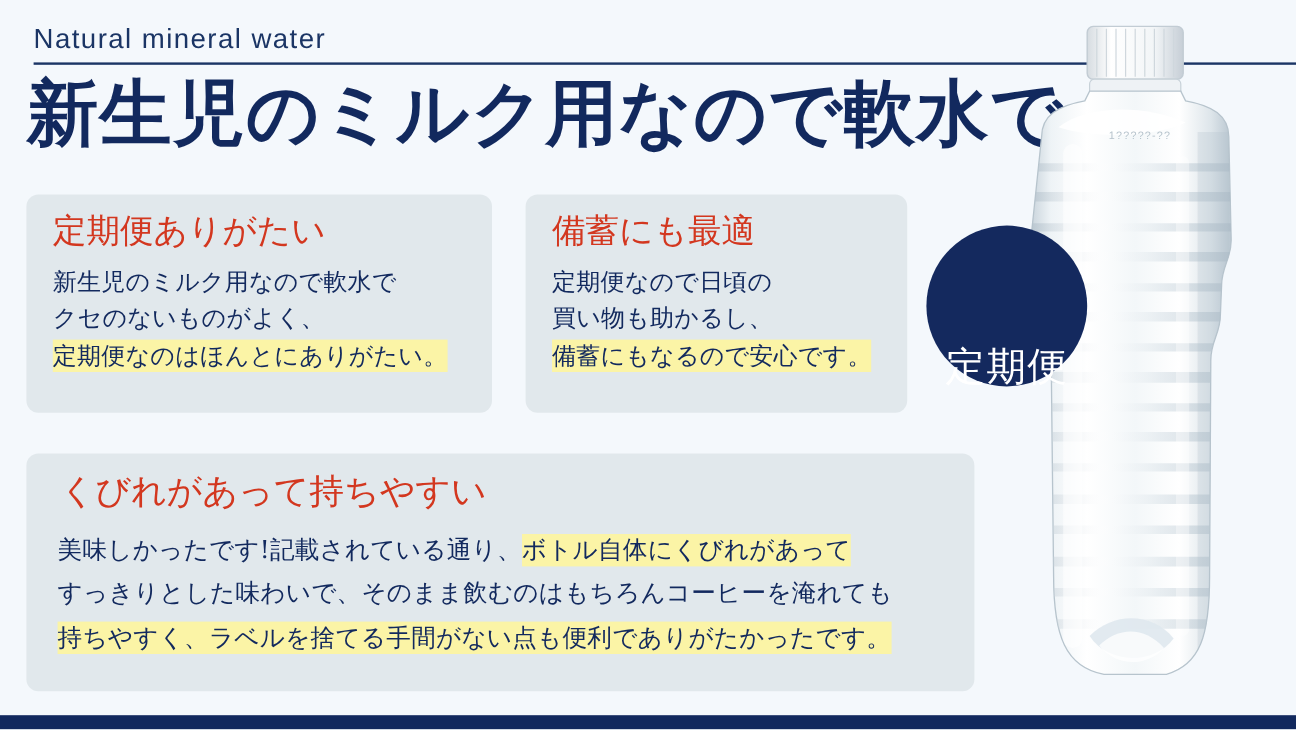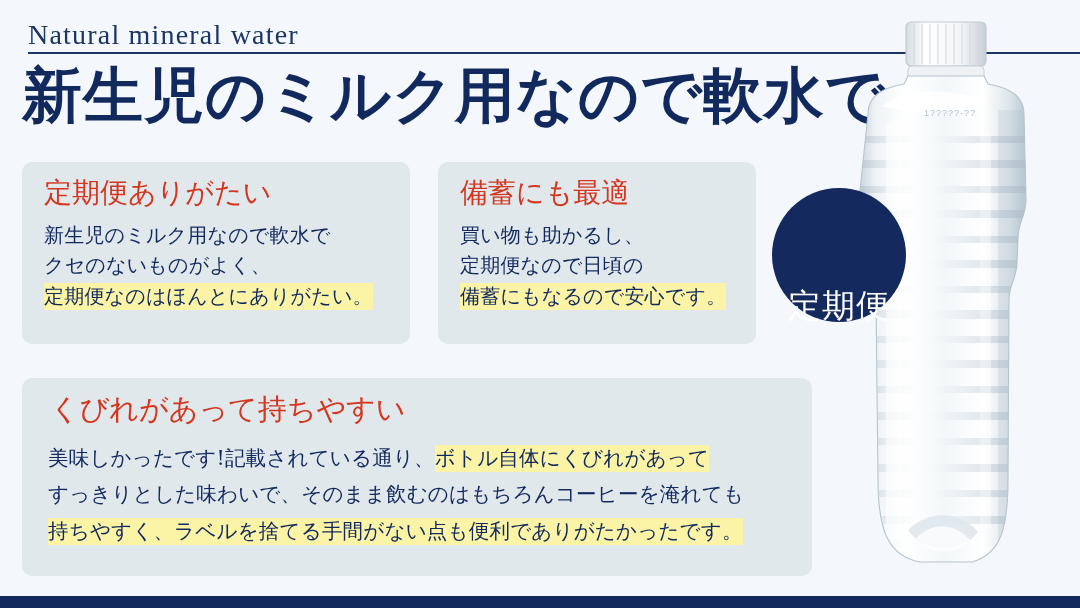--- a/index.html
+++ b/index.html
@@ -38,22 +38,22 @@
 
   
   .eyebrow-wrap {
     position: absolute;
     left: 28px;
     top: 20px;
     width: 1052px;
     z-index: 20;
   }
   .eyebrow {
-    font-family: Liberation Serif, serif;
-    font-size: 28px;
+    font-family: Liberation Sans, sans-serif;
+    font-size: 23px;
     letter-spacing: 1.2px;
     color: #1b3565;
     white-space: nowrap;
     line-height: 1.1;
   }
   .eyebrow-rule {
     position: absolute;
     left: 28px;
     top: 52px;
     width: 1052px;
@@ -203,24 +203,24 @@
       <span class="ln">
         <mark class="hl">定期便なのはほんとにありがたい。</mark>
       </span>
     </div>
   </div>
 
   <div class="card card-2">
     <div class="card-title">備蓄にも最適</div>
     <div class="card-body">
       <span class="ln">
+        <span>定期便なので日頃の</span>
+      </span>
+      <span class="ln">
         <span>買い物も助かるし、</span>
-      </span>
-      <span class="ln">
-        <span>定期便なので日頃の</span>
       </span>
       <span class="ln">
         <mark class="hl">備蓄にもなるので安心です。</mark>
       </span>
     </div>
   </div>
 
   <div class="card card-3">
     <div class="card-title">くびれがあって持ちやすい</div>
     <div class="card-body">

